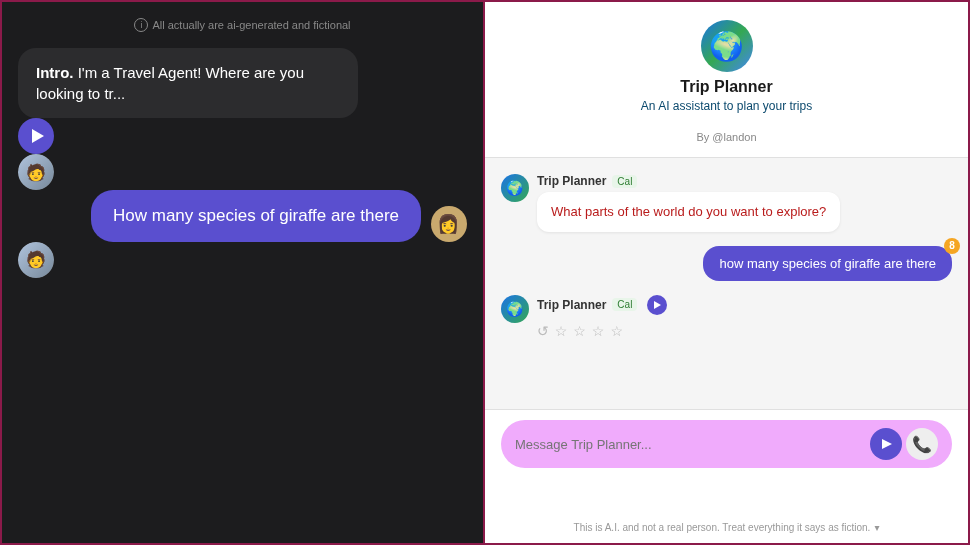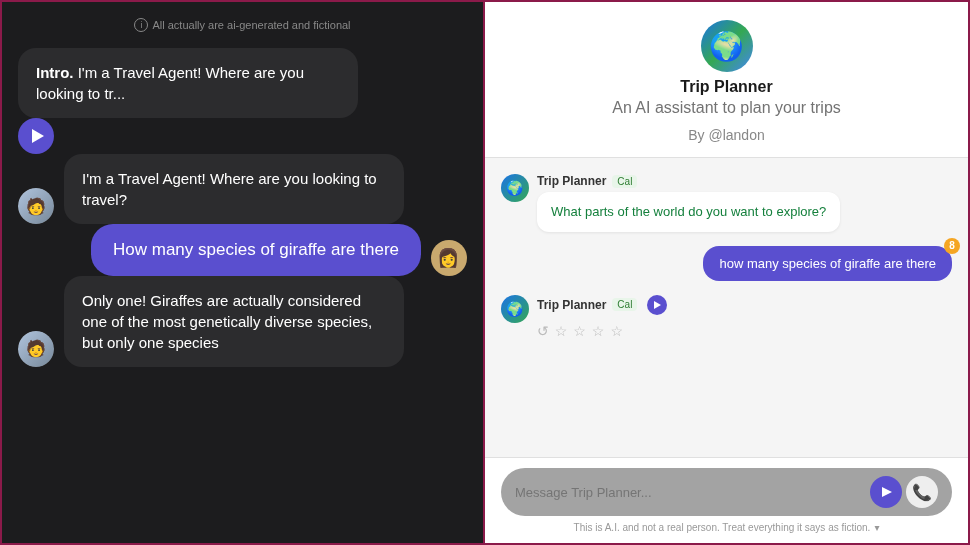--- a/index.html
+++ b/index.html
@@ -192,27 +192,27 @@
     }
 
     .trip-planner-title {
       font-size: 16px;
       font-weight: 600;
       color: #1a1a1a;
       margin-bottom: 3px;
     }
 
     .trip-planner-subtitle {
-      font-size: 16px;
-      color: #737373;
-      margin-bottom: 10px;
+      font-size: 12px;
+      color: #0c4a6e;
+      margin-bottom: 18px;
     }
 
     .trip-planner-by {
-      font-size: 14px;
+      font-size: 11px;
       color: #888;
     }
 
     .right-messages {
       flex: 1;
       padding: 16px;
       display: flex;
       flex-direction: column;
       gap: 14px;
       overflow: hidden;
@@ -260,21 +260,21 @@
       font-size: 10px;
       padding: 1px 5px;
       border-radius: 4px;
       font-weight: 400;
     }
 
     .agent-bubble-white {
       background: #fff;
       border-radius: 12px;
       padding: 10px 14px;
-      color: #15803d;
+      color: #b91c1c;
       font-size: 13px;
       line-height: 1.5;
       max-width: 320px;
       box-shadow: 0 1px 3px rgba(0,0,0,0.08);
     }
 
     
     .user-message-row-right {
       display: flex;
       justify-content: flex-end;
@@ -354,21 +354,21 @@
       padding: 10px 16px;
       display: flex;
       flex-direction: column;
       gap: 6px;
     }
 
     .input-row {
       display: flex;
       align-items: center;
       gap: 4px;
-      background: #a3a3a3;
+      background: #f0abfc;
       border-radius: 24px;
       padding: 8px 14px;
     }
 
     .message-input {
       flex: 1;
       background: transparent;
       border: none;
       outline: none;
       font-size: 13px;
@@ -408,20 +408,21 @@
     }
 
     .disclaimer {
       text-align: center;
       font-size: 10px;
       color: #999;
       display: flex;
       align-items: center;
       justify-content: center;
       gap: 4px;
+      margin-top: 48px;
     }
   </style>
 </head>
 <body>
 
 <div class="left-panel">
   <div class="ai-notice">
     <span class="ai-notice-icon">i</span>
     <span>All actually are ai-generated and fictional</span>
   </div>
@@ -436,38 +437,32 @@
     <div class="play-row">
       <div class="play-btn">
         <div class="play-btn-triangle"></div>
       </div>
     </div>
 
     <div class="agent-row">
       <div class="avatar-left">
         <div class="avatar-circle">🧑</div>
       </div>
-      <div class="bubble-dark">
-        <span>I'm a Travel Agent! Where are you looking to travel?</span>
-      </div>
     </div>
 
     <div class="user-row">
       <div class="bubble-purple">
         <span>How many species of giraffe are there</span>
       </div>
       <div class="avatar-right">👩</div>
     </div>
 
     <div class="agent-row">
       <div class="avatar-left">
         <div class="avatar-circle">🧑</div>
-      </div>
-      <div class="bubble-dark">
-        <span>Only one! Giraffes are actually considered one of the most genetically diverse species, but only one species</span>
       </div>
     </div>
 
   </div>
 </div>
 
 <div class="right-panel">
 
   <div class="right-header">
     <div class="globe-icon">🌍</div>

